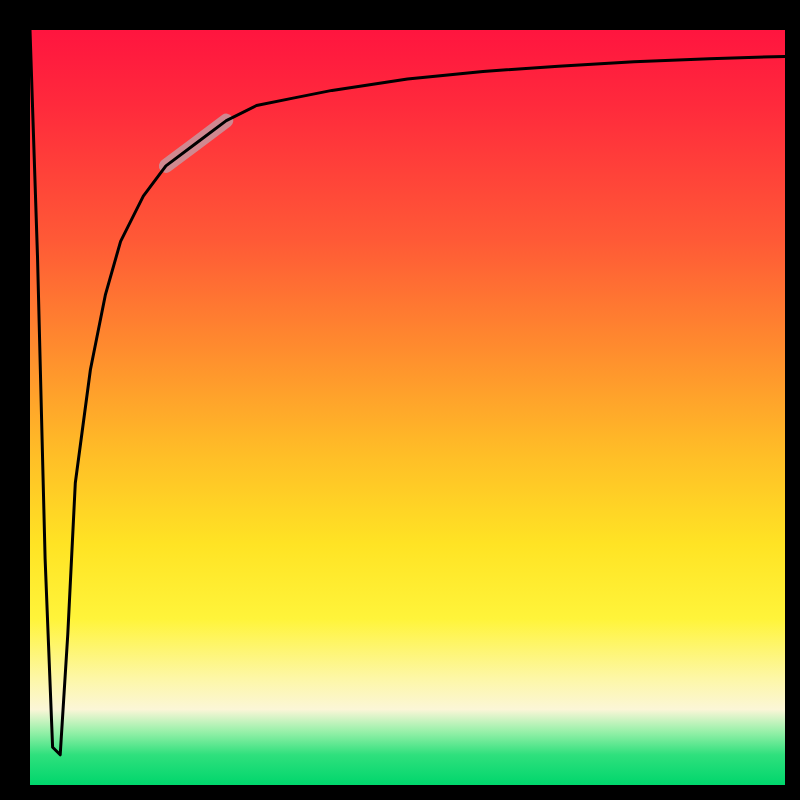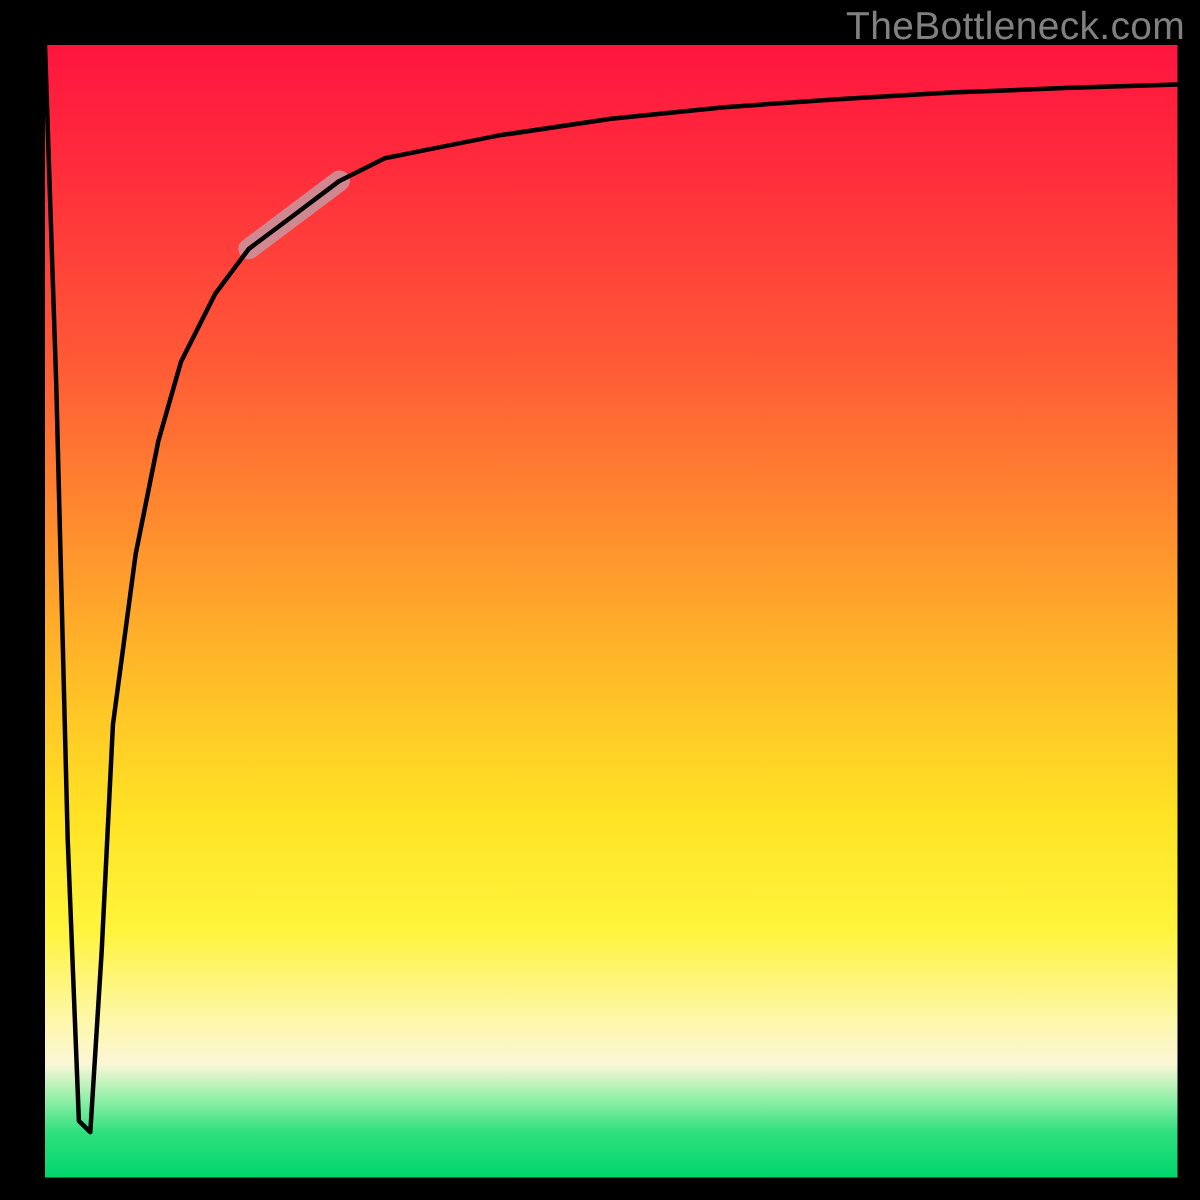--- a/index.html
+++ b/index.html
@@ -69,21 +69,20 @@
     stroke: rgba(200,150,160,0.85);
     stroke-width: 14;
     stroke-linecap: round;
   }
 </style>
 </head>
 <body>
 
 <div class="frame">
 
-  <div class="watermark">TheBottleneck.com</div>
 
   <div class="plot-area">
     <svg class="curve" viewBox="0 0 755 755" preserveAspectRatio="none">
       <path id="hlPath" class="curve-highlight" d="M135.9 135.9 L166.1 113.3 L196.3 90.6"></path>
       <path id="mainPath" class="curve-main" d="M0.0 0.0 L7.5 226.5 L15.1 528.5 L22.6 717.3 L30.2 724.8 L37.8 604.0 L45.3 453.0 L60.4 339.7 L75.5 264.3 L90.6 211.4 L113.3 166.1 L135.9 135.9 L166.1 113.3 L196.3 90.6 L226.5 75.5 L264.3 67.9 L302.0 60.4 L377.5 49.1 L453.0 41.5 L528.5 36.2 L604.0 31.7 L679.5 28.7 L755.0 26.4"></path>
     </svg>
   </div>
 
 </div>
 

